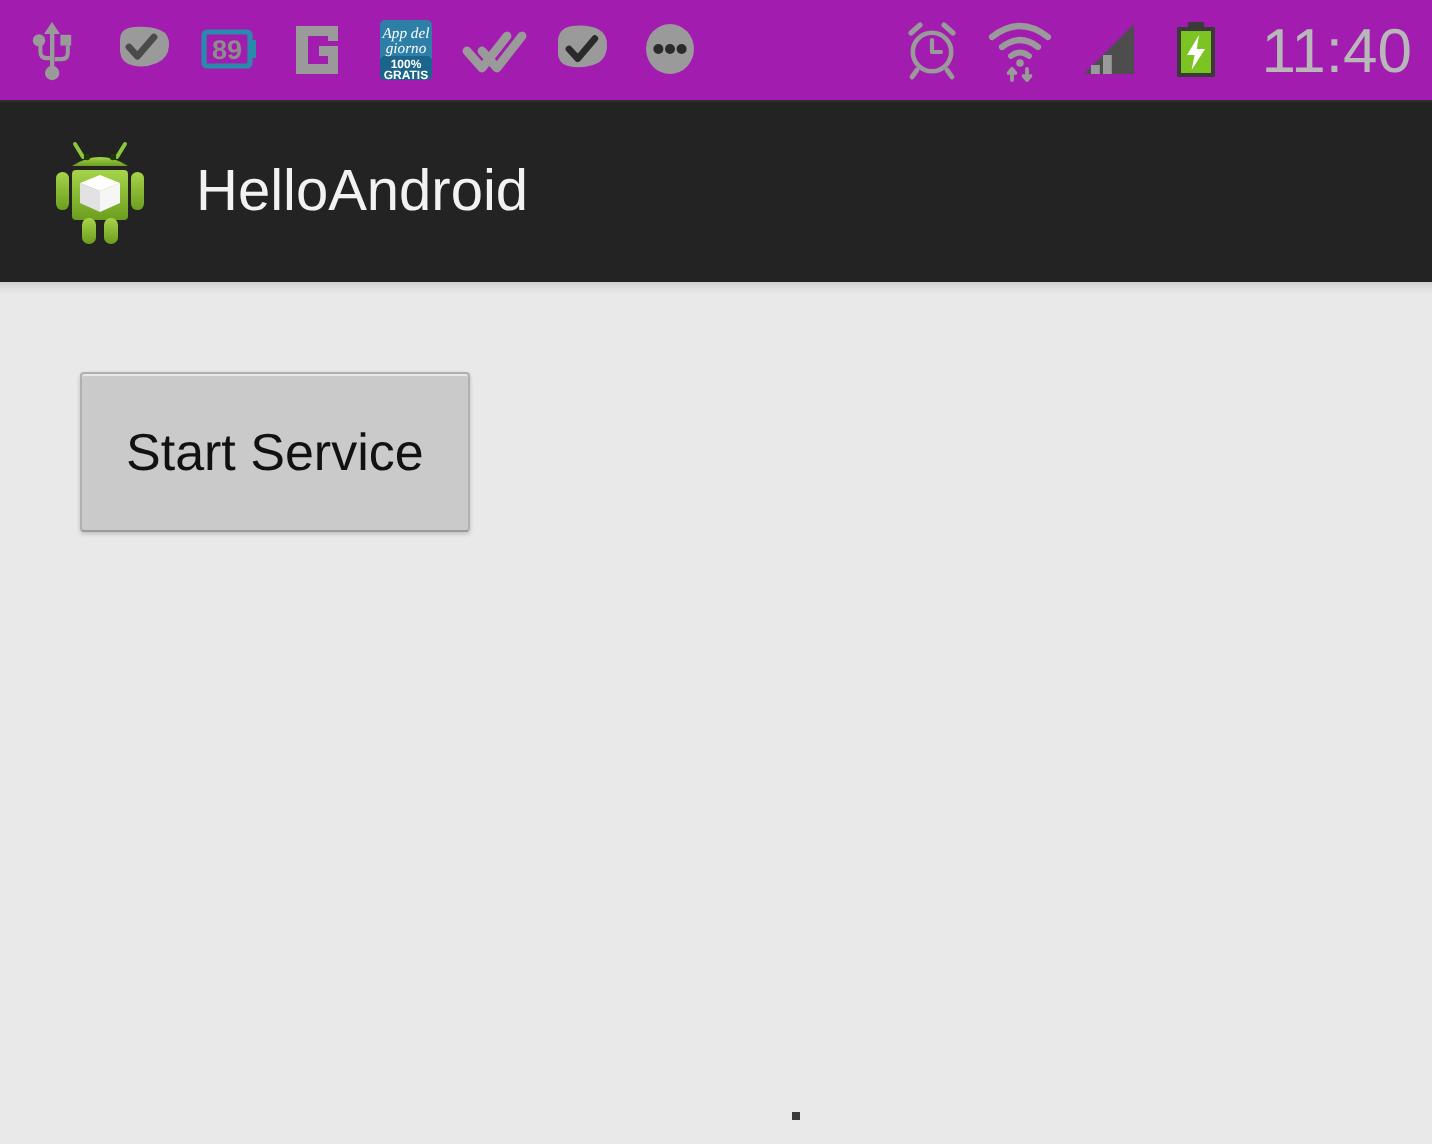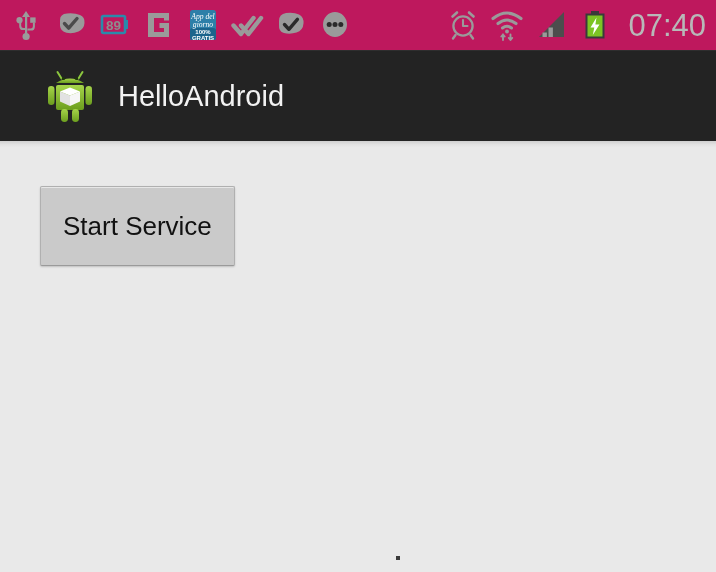--- a/index.html
+++ b/index.html
@@ -20,21 +20,21 @@
     background: #e8e8e8;
     overflow: hidden;
   }
 
   
   #status-bar {
     position: absolute;
     left: 0; top: 0;
     width: 716px;
     height: 50px;
-    background: #be185d;
+    background: #a21caf;
     display: flex;
     align-items: center;
     box-sizing: border-box;
     padding: 0 8px 0 10px;
   }
   #status-notifications {
     display: flex;
     align-items: center;
     gap: 10px;
     flex: 0 0 auto;
@@ -72,21 +72,21 @@
   
   #action-bar {
     position: absolute;
     left: 0; top: 51px;
     width: 716px;
     height: 90px;
     background: #232323;
     display: flex;
     align-items: center;
     box-sizing: border-box;
-    padding-left: 44px;
+    padding-left: 24px;
   }
   #app-icon {
     width: 52px;
     height: 58px;
     flex: 0 0 auto;
     display: block;
   }
   #app-title {
     color: #f2f2f2;
     font-size: 29px;
@@ -236,21 +236,21 @@
         <rect x="14.5" y="19.5" width="4.4" height="9.5" fill="#9a9a9a"></rect>
       </svg>
 
       <svg class="sicon" viewBox="0 0 34 34">
         <rect x="13" y="3" width="8" height="3" fill="#3a3a3a"></rect>
         <rect x="7.5" y="5.5" width="19" height="25" fill="#3a3a3a"></rect>
         <rect x="9.5" y="7.5" width="15" height="21" fill="#7cc424"></rect>
         <path d="M18.5 9.5 L12.5 19.5 L16.3 19.5 L14.8 27 L21.5 16.5 L17.4 16.5 Z" fill="#ffffff"></path>
       </svg>
 
-      <div id="status-clock">07:40</div>
+      <div id="status-clock">11:40</div>
 
     </div>
   </div>
   <div id="status-divider"></div>
 
   <div id="action-bar">
     <svg id="app-icon" viewBox="0 0 52 58">
       <defs>
         <linearGradient id="andro" x1="0" y1="0" x2="0" y2="1">
           <stop offset="0" stop-color="#a6d44a"></stop>

